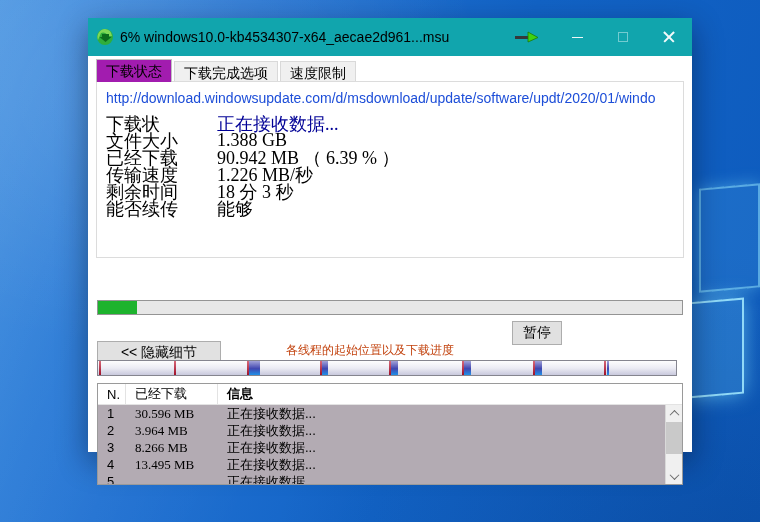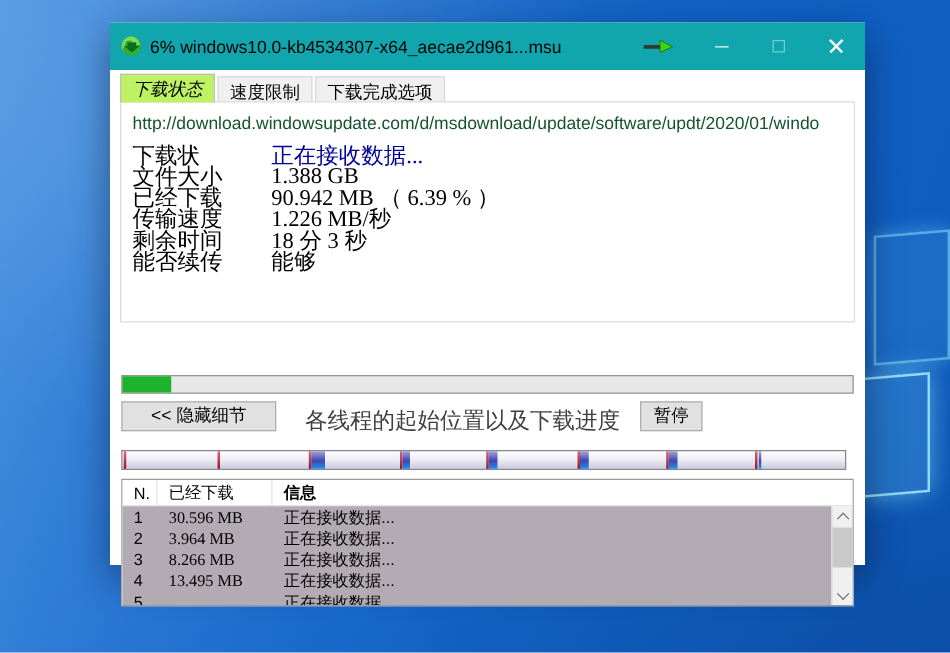--- a/index.html
+++ b/index.html
@@ -34,45 +34,45 @@
   .glyph-close { position:relative; width:12px; height:12px; }
   .glyph-close::before,.glyph-close::after { content:""; position:absolute; left:-1px; top:5px; width:14px; height:1.6px; background:#f2fafa; }
   .glyph-close::before { transform:rotate(45deg); } .glyph-close::after { transform:rotate(-45deg); }
 
   .client { position:relative; height:396px; background:#fff; }
 
   
   .tabs { position:absolute; left:8px; top:3px; display:flex; align-items:flex-end; height:23px; }
   .tab { font-size:14px; color:#000; padding:3px 9px 4px; border:1px solid #d9d9d9; border-bottom:none;
          background:#f0f0f0; height:21px; }
-  .tab.active { background:#bef264; border-color:#c0c0c0; height:23px; position:relative; z-index:2;font-style:italic; }
+  .tab.active { background:#a21caf; border-color:#c0c0c0; height:23px; position:relative; z-index:2; }
   .tab + .tab { margin-left:2px; }
 
   .tabpage { position:absolute; left:8px; top:25px; width:588px; height:177px;
              border:1px solid #dcdcdc; background:#fff; overflow:hidden; }
-  .url-line { font-size:14px; color:#14532d; white-space:nowrap; overflow:hidden; padding:8px 0 0 9px; }
+  .url-line { font-size:14px; color:#1d4ed8; white-space:nowrap; overflow:hidden; padding:8px 0 0 9px; }
   .detail-grid { margin:9px 0 0 9px; }
   .detail-row { display:flex; height:17px; align-items:center; font-size:18px;font-family:Liberation Serif, serif; }
   .detail-row .lbl { width:111px; color:#000; }
   .detail-row .val { color:#000; }
   .detail-row .val.blue { color:#000096; }
 
   
   .progress { position:absolute; left:9px; top:244px; width:586px; height:15px;
               border:1px solid #949494; background:#e7e7e7; }
   .progress-fill { height:100%; background:#1db32d; }
 
   
   .actions { position:absolute; left:0; top:265px; width:604px; height:24px; }
   .btn { position:absolute; height:24px; background:#e1e1e1; border:1px solid #adadad;
          font-size:14px; color:#000; display:flex; align-items:center; justify-content:center; }
-  .btn-details { left:9px; width:124px; }
+  .btn-details { left:9px; width:124px;margin-top:20px; }
   .btn-pause { left:424px; width:50px; }
   .btn-cancel { left:512px; width:70px; }
-  .center-label { position:absolute; left:150px; width:264px; top:3px; text-align:center; font-size:18px; color:#404040; }
+  .center-label { position:absolute; left:150px; width:264px; top:21px; text-align:center; font-size:12px; color:#c2410c; }
 
   
   .thread-strip { position:absolute; left:9px; top:304px; width:580px; height:16px;
                   border:1px solid #85858f;
                   background:linear-gradient(180deg,#fdfdfe 0%,#ececf4 50%,#c9c9dd 100%); }
   .tick { position:absolute; top:0; bottom:0; width:2px;
           background:linear-gradient(180deg,#d6687a 0%,#a01028 100%); }
   .tblock { position:absolute; top:0; bottom:0;
             background:linear-gradient(180deg,#a2a2d8 0%,#4046b0 55%,#2090e8 100%); }
 
@@ -126,22 +126,22 @@
       </div>
     <div class="cap-btn">
         <div class="glyph-close"></div>
       </div>
   </div>
 
   <div class="client">
 
     <div class="tabs">
       <div class="tab active">下载状态</div>
+      <div class="tab">下载完成选项</div>
       <div class="tab">速度限制</div>
-      <div class="tab">下载完成选项</div>
     </div>
 
     <div class="tabpage">
       <div class="url-line">http://download.windowsupdate.com/d/msdownload/update/software/updt/2020/01/windo</div>
       <div class="detail-grid">
         <div class="detail-row">
           <div class="lbl">下载状</div>
           <div class="val blue">正在接收数据...</div>
         </div>
         <div class="detail-row">

